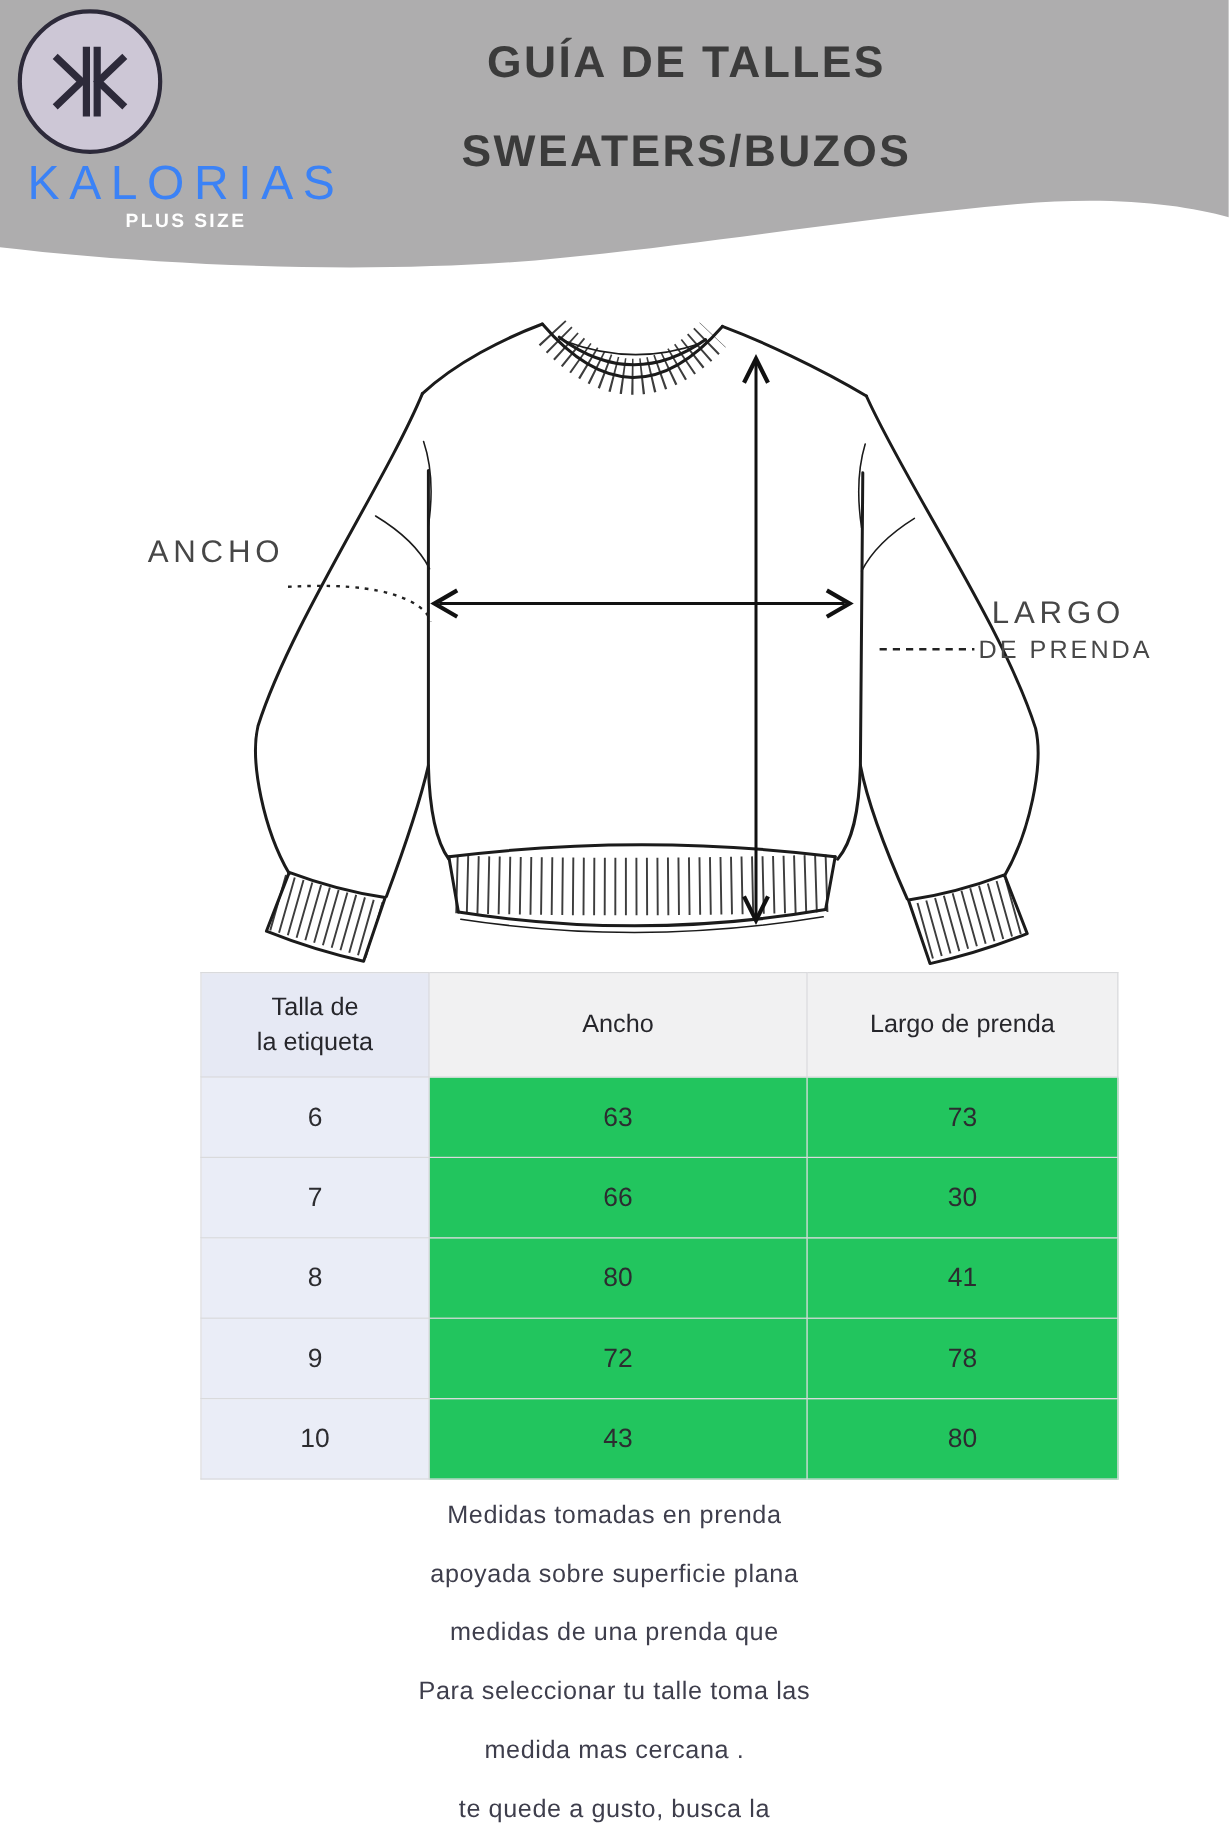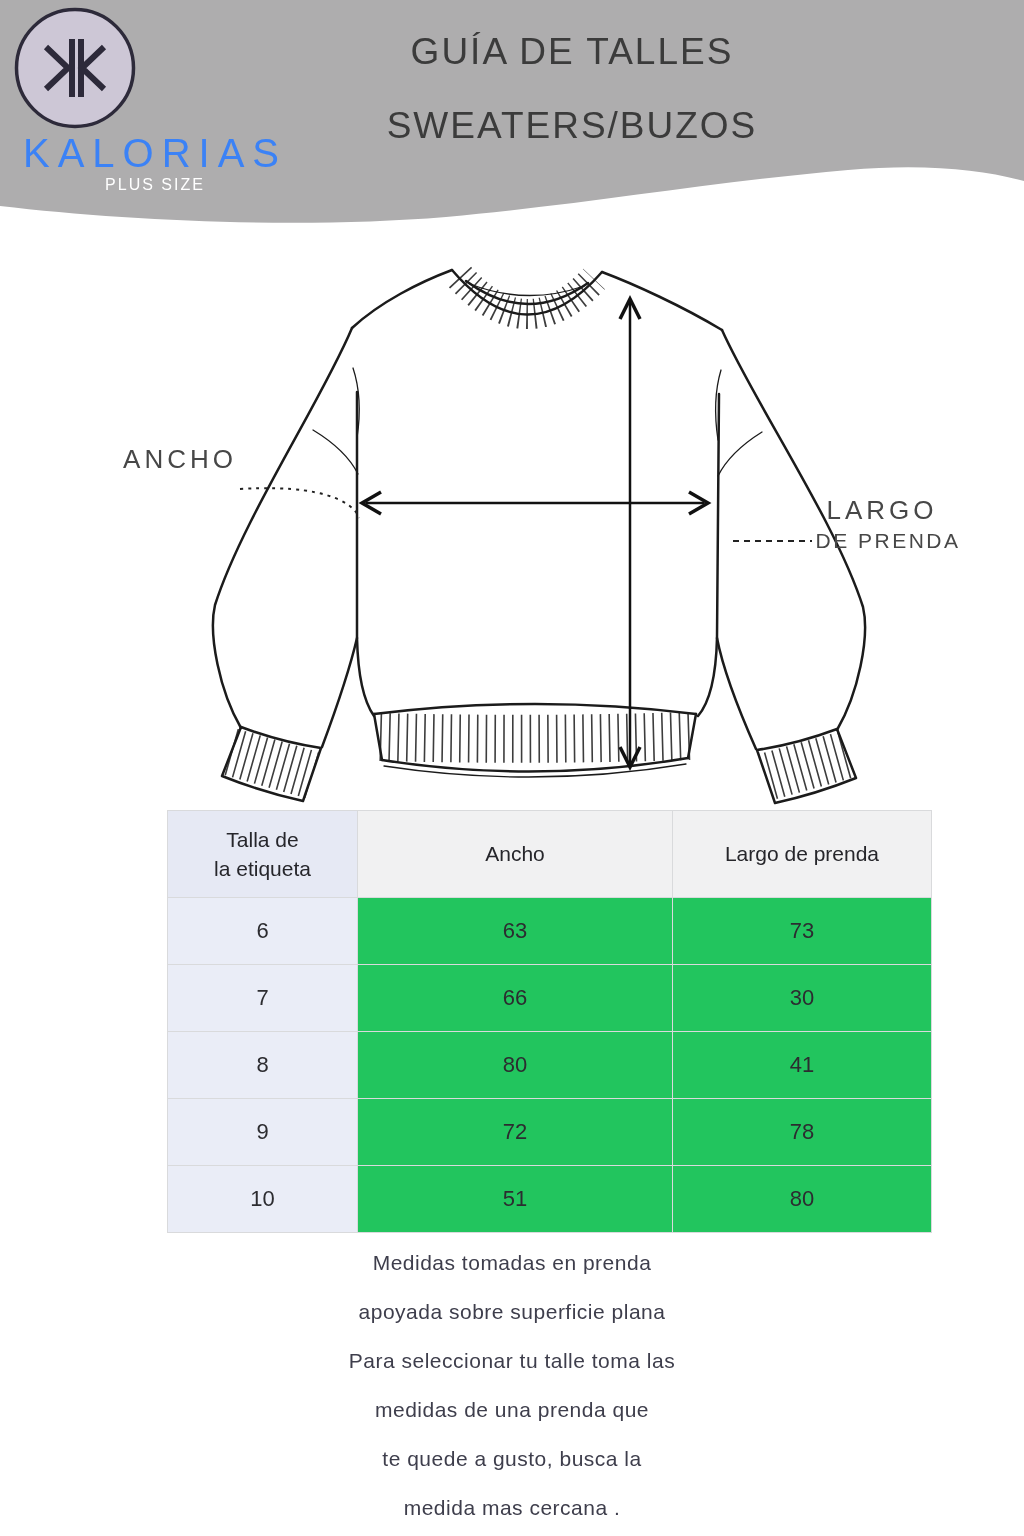--- a/index.html
+++ b/index.html
@@ -5,23 +5,23 @@
   html,body{margin:0;padding:0;}
   body{width:1024px;height:1536px;position:relative;background:#ffffff;
        font-family:"Liberation Sans",sans-serif;overflow:hidden;}
 
   
   .hero{position:absolute;left:0;top:0;width:1024px;height:240px;}
   .logo-svg{position:absolute;left:13px;top:6px;}
   .brand{position:absolute;left:0;top:133px;width:310px;text-align:center;
          color:#3b82f6;font-size:40px;font-weight:300;letter-spacing:8px;line-height:1;}
   .tagline{position:absolute;left:0;top:176px;width:310px;text-align:center;
-         color:#ffffff;font-size:16px;font-weight:400;letter-spacing:2px;}
+         color:#ffffff;font-size:16px;font-weight:700;letter-spacing:2px;}
   .titles{position:absolute;left:320px;top:33px;width:504px;text-align:center;
-          color:#3b3b3b;font-weight:normal;font-size:37px;letter-spacing:2px;line-height:1;}
+          color:#3b3b3b;font-weight:bold;font-size:37px;letter-spacing:2px;line-height:1;}
   .titles .t2{margin-top:37px;}
 
   
   .diagram{position:absolute;left:0;top:240px;}
   .sketch{stroke:#1b1b1b;fill:none;stroke-width:2.5;stroke-linecap:round;stroke-linejoin:round;}
   .thin{stroke-width:1.3;}
   .rib{stroke:#3d3d3d;fill:none;}
   .arrow{stroke:#111111;fill:none;stroke-width:2.5;}
   .ahead{stroke:#111111;fill:none;stroke-width:3.5;stroke-linejoin:miter;}
   .leader{stroke:#222222;fill:none;stroke-width:2;}
@@ -153,28 +153,28 @@
         <td>80</td>
         <td>41</td>
       </tr>
       <tr>
         <td class="c1">9</td>
         <td>72</td>
         <td>78</td>
       </tr>
       <tr>
         <td class="c1">10</td>
-        <td>51</td>
+        <td>43</td>
         <td>80</td>
       </tr>
     </tbody>
   </table>
 
   <div class="note">
     <div>Medidas tomadas en prenda</div>
     <div>apoyada sobre superficie plana</div>
+    <div>medidas de una prenda que</div>
     <div>Para seleccionar tu talle toma las</div>
-    <div>medidas de una prenda que</div>
+    <div>medida mas cercana .</div>
     <div>te quede a gusto, busca la</div>
-    <div>medida mas cercana .</div>
   </div>
 
 </div>
 
 </body></html>

